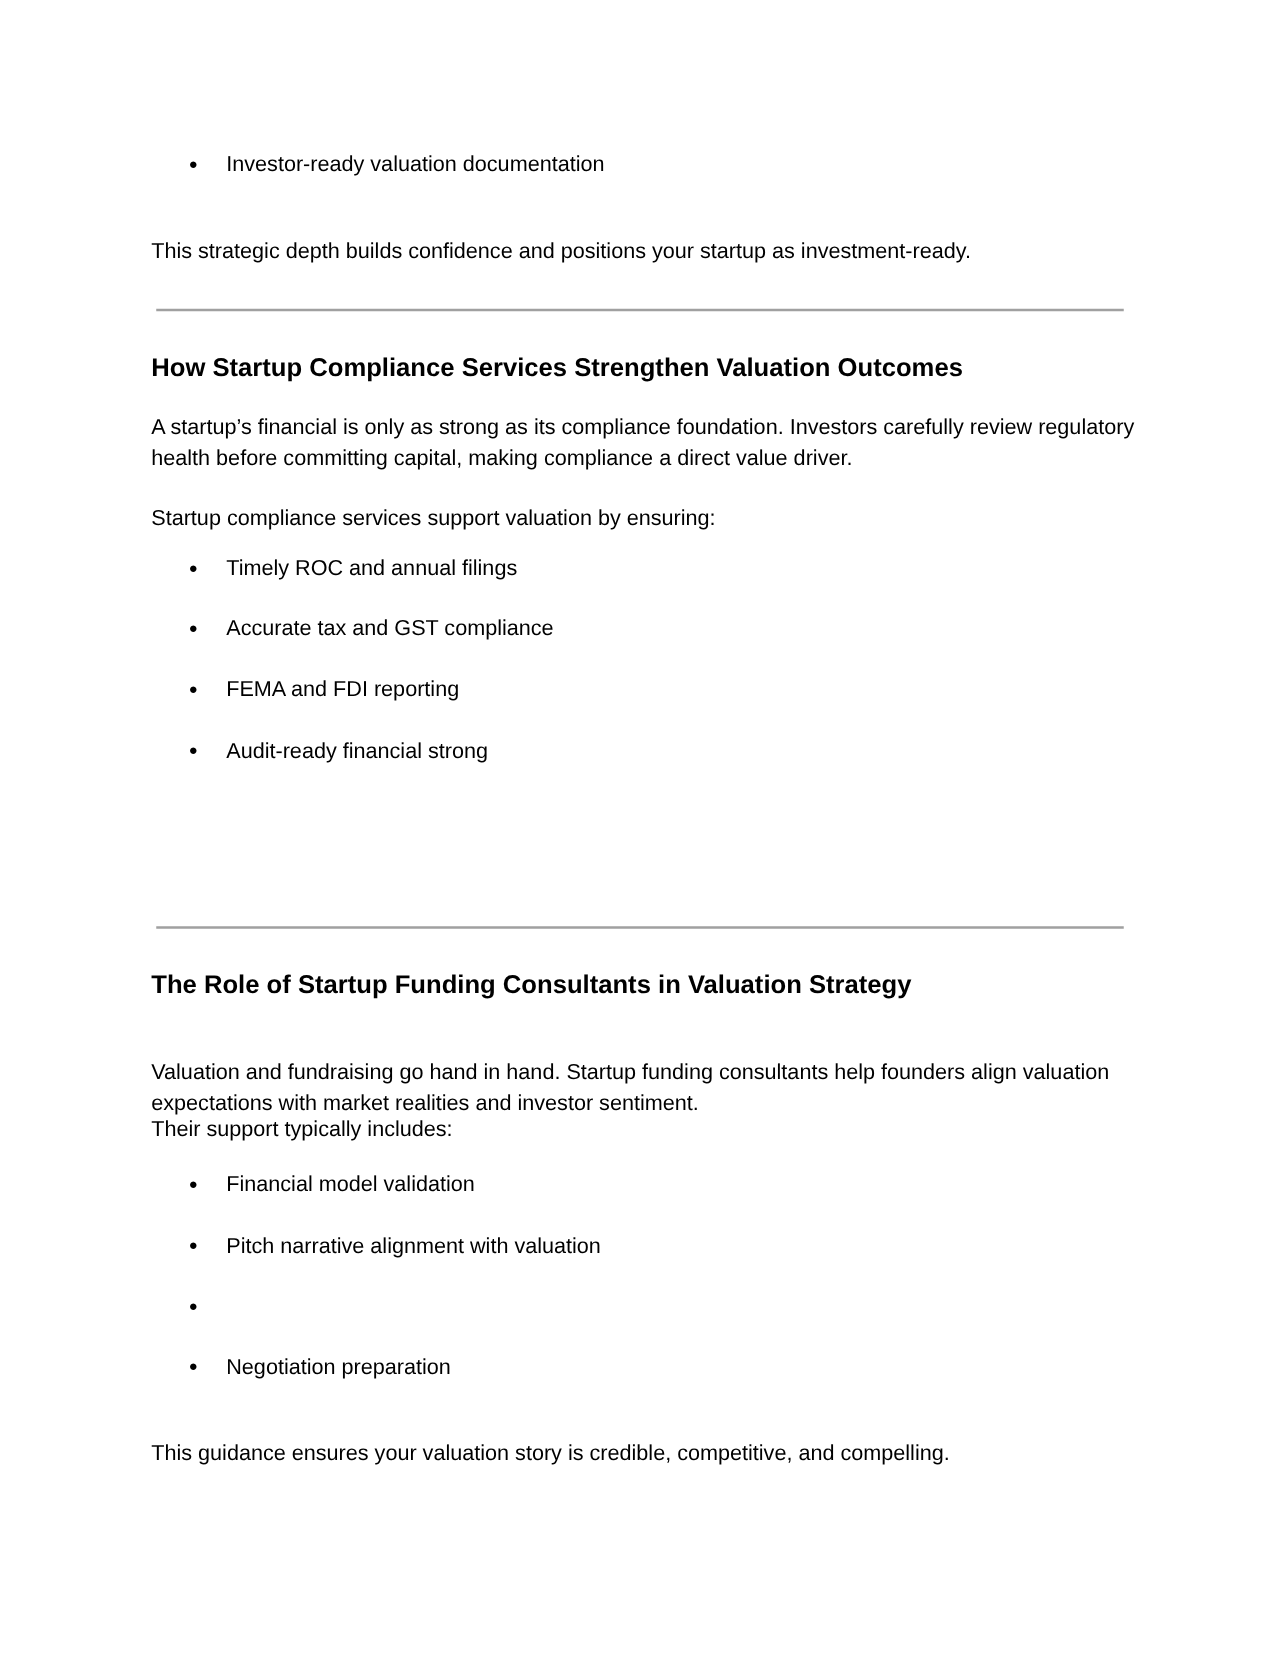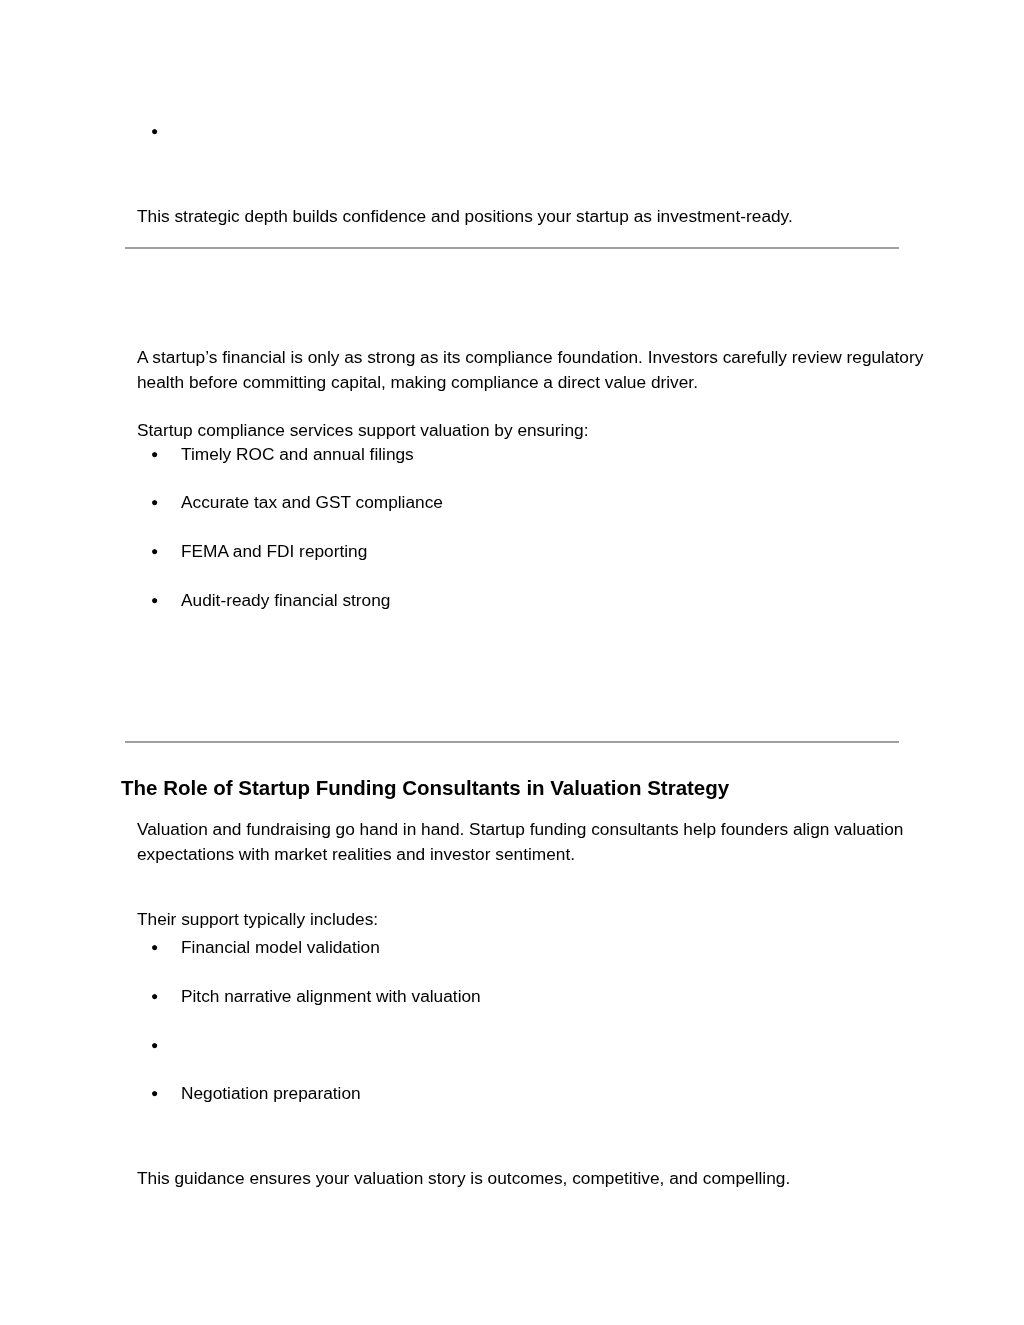--- a/index.html
+++ b/index.html
@@ -21,21 +21,21 @@
       top: 0;
       width: 1024px;
       height: 1325px;
     }
     .p {
       position: absolute;
       left: 121px;
       width: 790px;
       font-size: 17.3px;
       line-height: 24.5px;
-      margin: 16px;
+      margin: 0;
     }
     .h2 {
       position: absolute;
       left: 121px;
       width: 790px;
       font-size: 20.5px;
       font-weight: bold;
       margin: 0;
       line-height: 26px;
     }
@@ -62,26 +62,28 @@
       border-top: 2px solid #a0a0a0;
     }
   </style>
 </head>
 <body>
 
 <div class="page">
 
   <div class="li" style="top:119px;">
     <span class="bullet">●</span>
+    <span>Investor-ready valuation documentation</span>
   </div>
 
   <p class="p" style="top:188px;">This strategic depth builds confidence and positions your startup as investment-ready.</p>
 
   <div class="rule" style="top:247px;"></div>
 
+  <h2 class="h2" style="top:282px;">How Startup Compliance Services Strengthen Valuation Outcomes</h2>
 
   <p class="p" style="top:329px;">A startup’s financial is only as strong as its compliance foundation. Investors carefully review regulatory health before committing capital, making compliance a direct value driver.</p>
 
   <p class="p" style="top:402px;">Startup compliance services support valuation by ensuring:</p>
 
   <div class="li" style="top:442px;">
     <span class="bullet">●</span>
     <span>Timely ROC and annual filings</span>
   </div>
   <div class="li" style="top:490px;">
@@ -95,35 +97,35 @@
   <div class="li" style="top:588px;">
     <span class="bullet">●</span>
     <span>Audit-ready financial strong</span>
   </div>
 
 
   <div class="rule" style="top:741px;"></div>
 
   <h2 class="h2" style="top:775px;">The Role of Startup Funding Consultants in Valuation Strategy</h2>
 
-  <p class="p" style="top:801px;">Valuation and fundraising go hand in hand. Startup funding consultants help founders align valuation expectations with market realities and investor sentiment.</p>
+  <p class="p" style="top:845px;">Valuation and fundraising go hand in hand. Startup funding consultants help founders align valuation expectations with market realities and investor sentiment.</p>
 
   <p class="p" style="top:891px;">Their support typically includes:</p>
 
   <div class="li" style="top:935px;">
     <span class="bullet">●</span>
     <span>Financial model validation</span>
   </div>
   <div class="li" style="top:984px;">
     <span class="bullet">●</span>
     <span>Pitch narrative alignment with valuation</span>
   </div>
   <div class="li" style="top:1033px;">
     <span class="bullet">●</span>
   </div>
   <div class="li" style="top:1081px;">
     <span class="bullet">●</span>
     <span>Negotiation preparation</span>
   </div>
 
-  <p class="p" style="top:1150px;">This guidance ensures your valuation story is outcomes, competitive, and compelling.</p>
+  <p class="p" style="top:1150px;">This guidance ensures your valuation story is credible, competitive, and compelling.</p>
 
 </div>
 
 </body></html>

